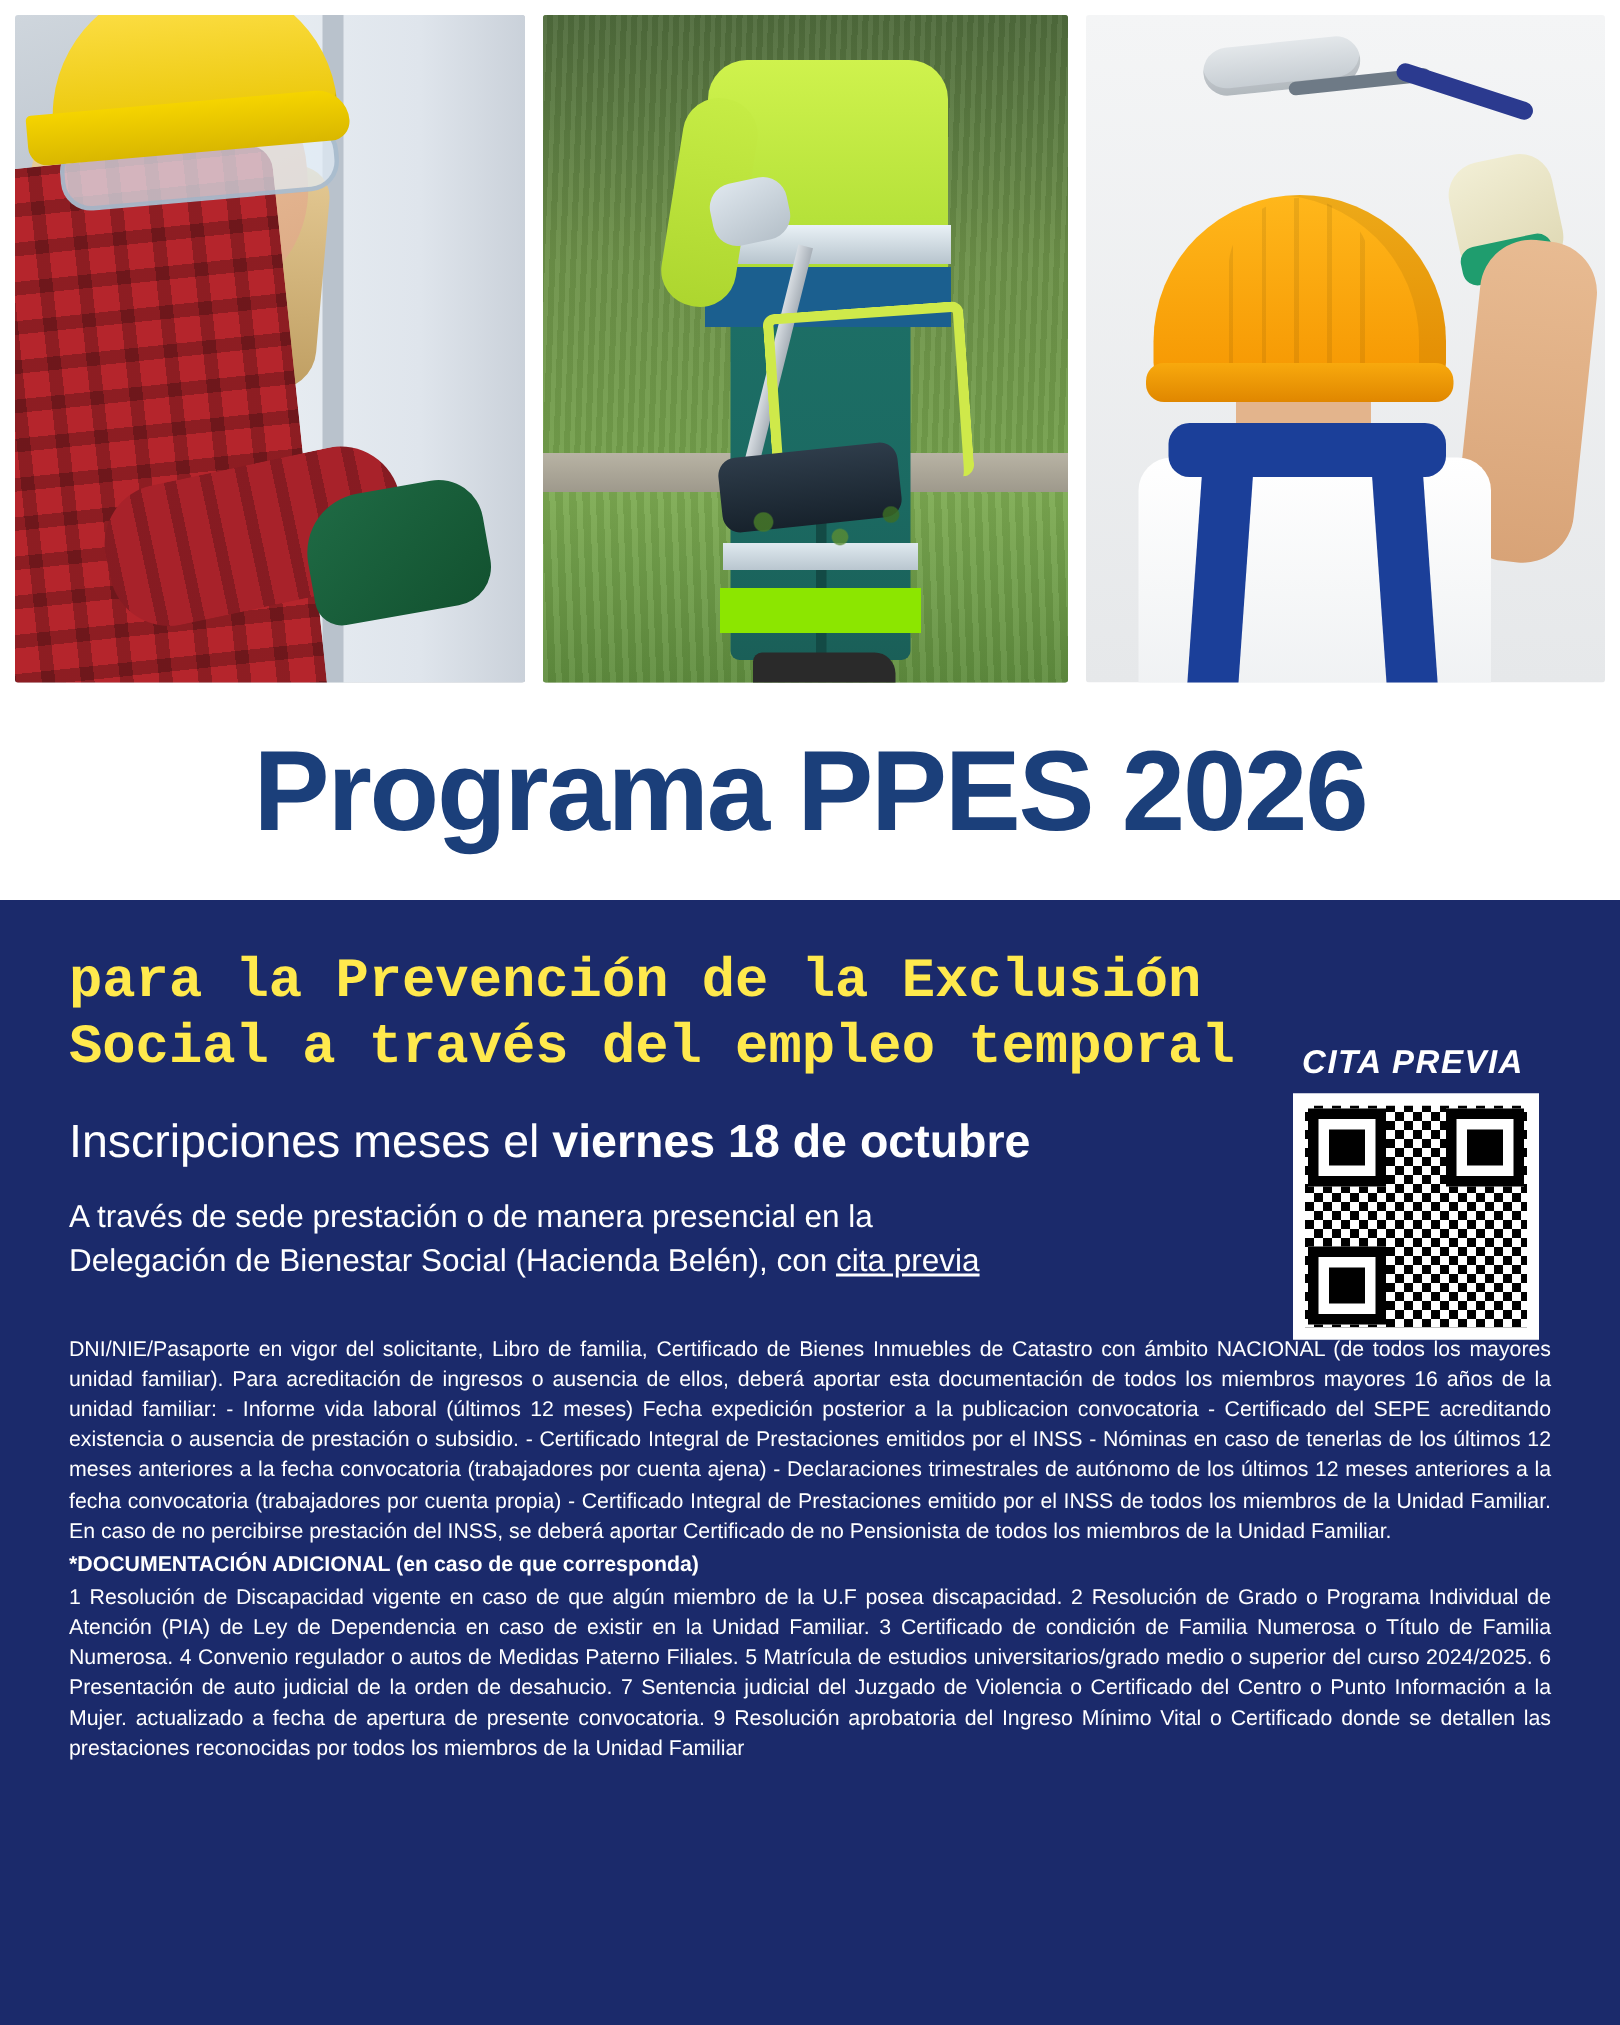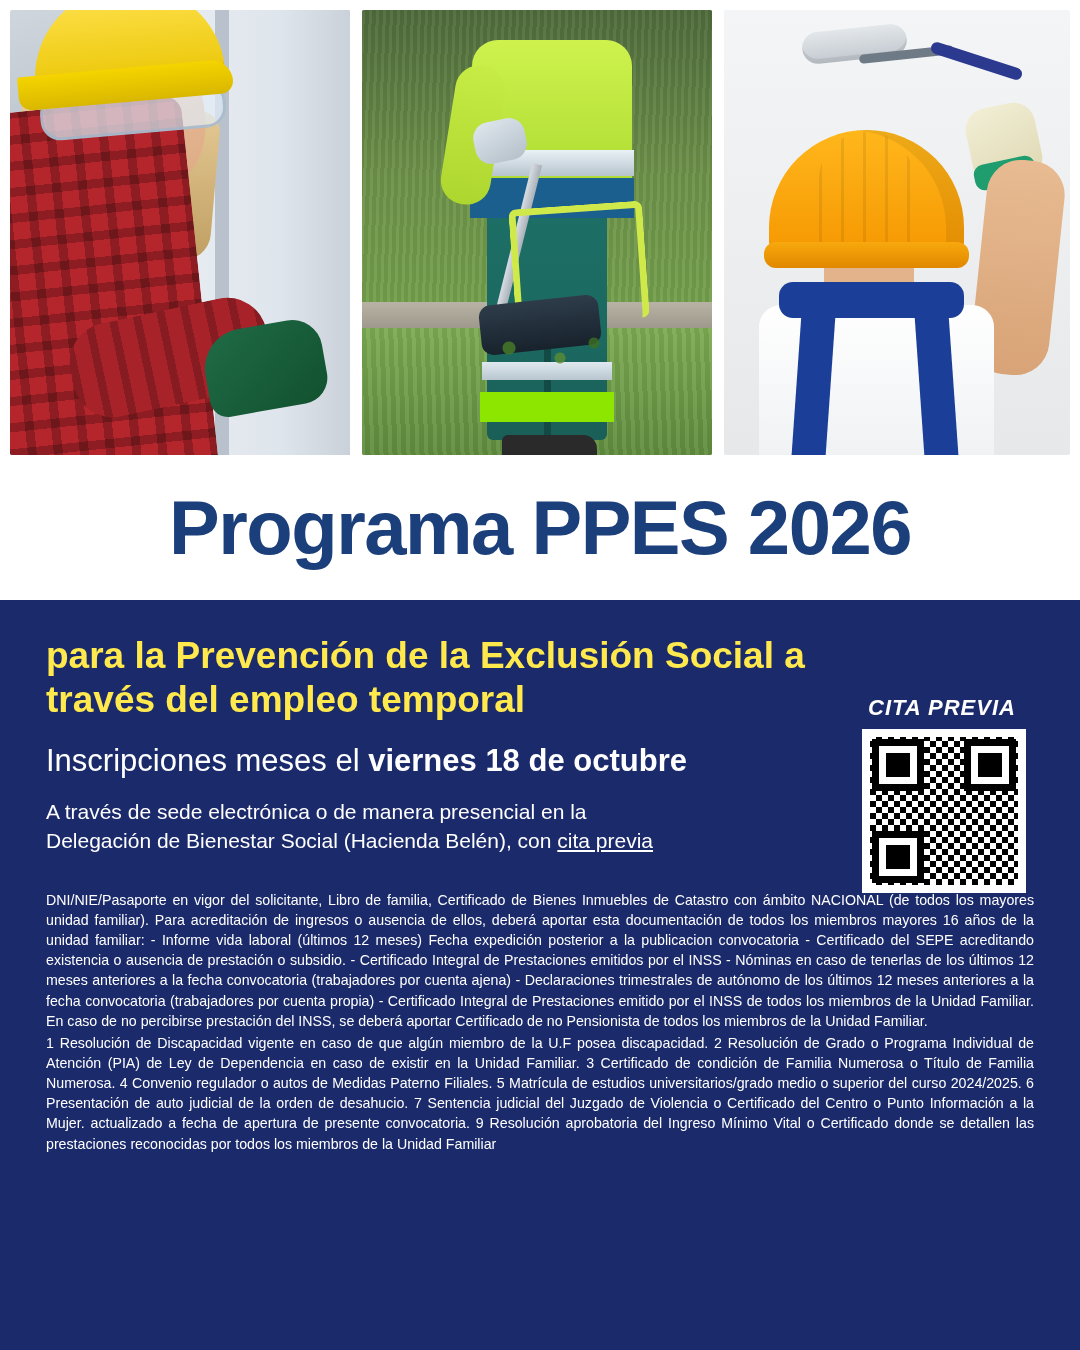--- a/index.html
+++ b/index.html
@@ -283,20 +283,21 @@
     height: 750px;
     position: relative;
   }
   .headline {
     color: #ffe94d;
     font-size: 37px;
     font-weight: bold;
     line-height: 1.18;
     margin: 0 0 22px 0;
     max-width: 800px;
+    font-family: Liberation Mono, monospace;
   }
   .subline {
     font-size: 31px;
     margin: 0 0 18px 0;
     max-width: 790px;
     line-height: 1.15;
   }
   .subline .bold { font-weight: bold; }
   .detail {
     font-size: 21px;
@@ -425,30 +426,31 @@
 
 <div class="blue-panel">
 
   <p class="headline">para la Prevención de la Exclusión Social a través del empleo temporal</p>
 
   <p class="subline">
     <span>Inscripciones meses el </span><span class="bold">viernes 18 de octubre</span>
   </p>
 
   <p class="detail">
-    <span>A través de sede electrónica o de manera presencial en la</span><br>
+    <span>A través de sede prestación o de manera presencial en la</span><br>
     <span>Delegación de Bienestar Social (Hacienda Belén), con </span><span class="underline">cita previa</span>
   </p>
 
   <div class="qr-block">
     <div class="qr-label">CITA PREVIA</div>
     <div class="qr-code">
       <span class="qr-eye tl"></span>
       <span class="qr-eye tr"></span>
       <span class="qr-eye bl"></span>
     </div>
   </div>
 
   <div class="docs">
     <p class="docs-p">DNI/NIE/Pasaporte en vigor del solicitante, Libro de familia, Certificado de Bienes Inmuebles de Catastro con ámbito NACIONAL (de todos los mayores unidad familiar). Para acreditación de ingresos o ausencia de ellos, deberá aportar esta documentación de todos los miembros mayores 16 años de la unidad familiar: - Informe vida laboral (últimos 12 meses) Fecha expedición posterior a la publicacion convocatoria - Certificado del SEPE acreditando existencia o ausencia de prestación o subsidio. - Certificado Integral de Prestaciones emitidos por el INSS - Nóminas en caso de tenerlas de los últimos 12 meses anteriores a la fecha convocatoria (trabajadores por cuenta ajena) - Declaraciones trimestrales de autónomo de los últimos 12 meses anteriores a la fecha convocatoria (trabajadores por cuenta propia) - Certificado Integral de Prestaciones emitido por el INSS de todos los miembros de la Unidad Familiar. En caso de no percibirse prestación del INSS, se deberá aportar Certificado de no Pensionista de todos los miembros de la Unidad Familiar.</p>
+    <p class="docs-head">*DOCUMENTACIÓN ADICIONAL (en caso de que corresponda)</p>
     <p class="docs-p">1 Resolución de Discapacidad vigente en caso de que algún miembro de la U.F posea discapacidad. 2 Resolución de Grado o Programa Individual de Atención (PIA) de Ley de Dependencia en caso de existir en la Unidad Familiar. 3 Certificado de condición de Familia Numerosa o Título de Familia Numerosa. 4 Convenio regulador o autos de Medidas Paterno Filiales. 5 Matrícula de estudios universitarios/grado medio o superior del curso 2024/2025. 6 Presentación de auto judicial de la orden de desahucio. 7 Sentencia judicial del Juzgado de Violencia o Certificado del Centro o Punto Información a la Mujer. actualizado a fecha de apertura de presente convocatoria. 9 Resolución aprobatoria del Ingreso Mínimo Vital o Certificado donde se detallen las prestaciones reconocidas por todos los miembros de la Unidad Familiar</p>
   </div>
 </div>
 
 </body></html>

